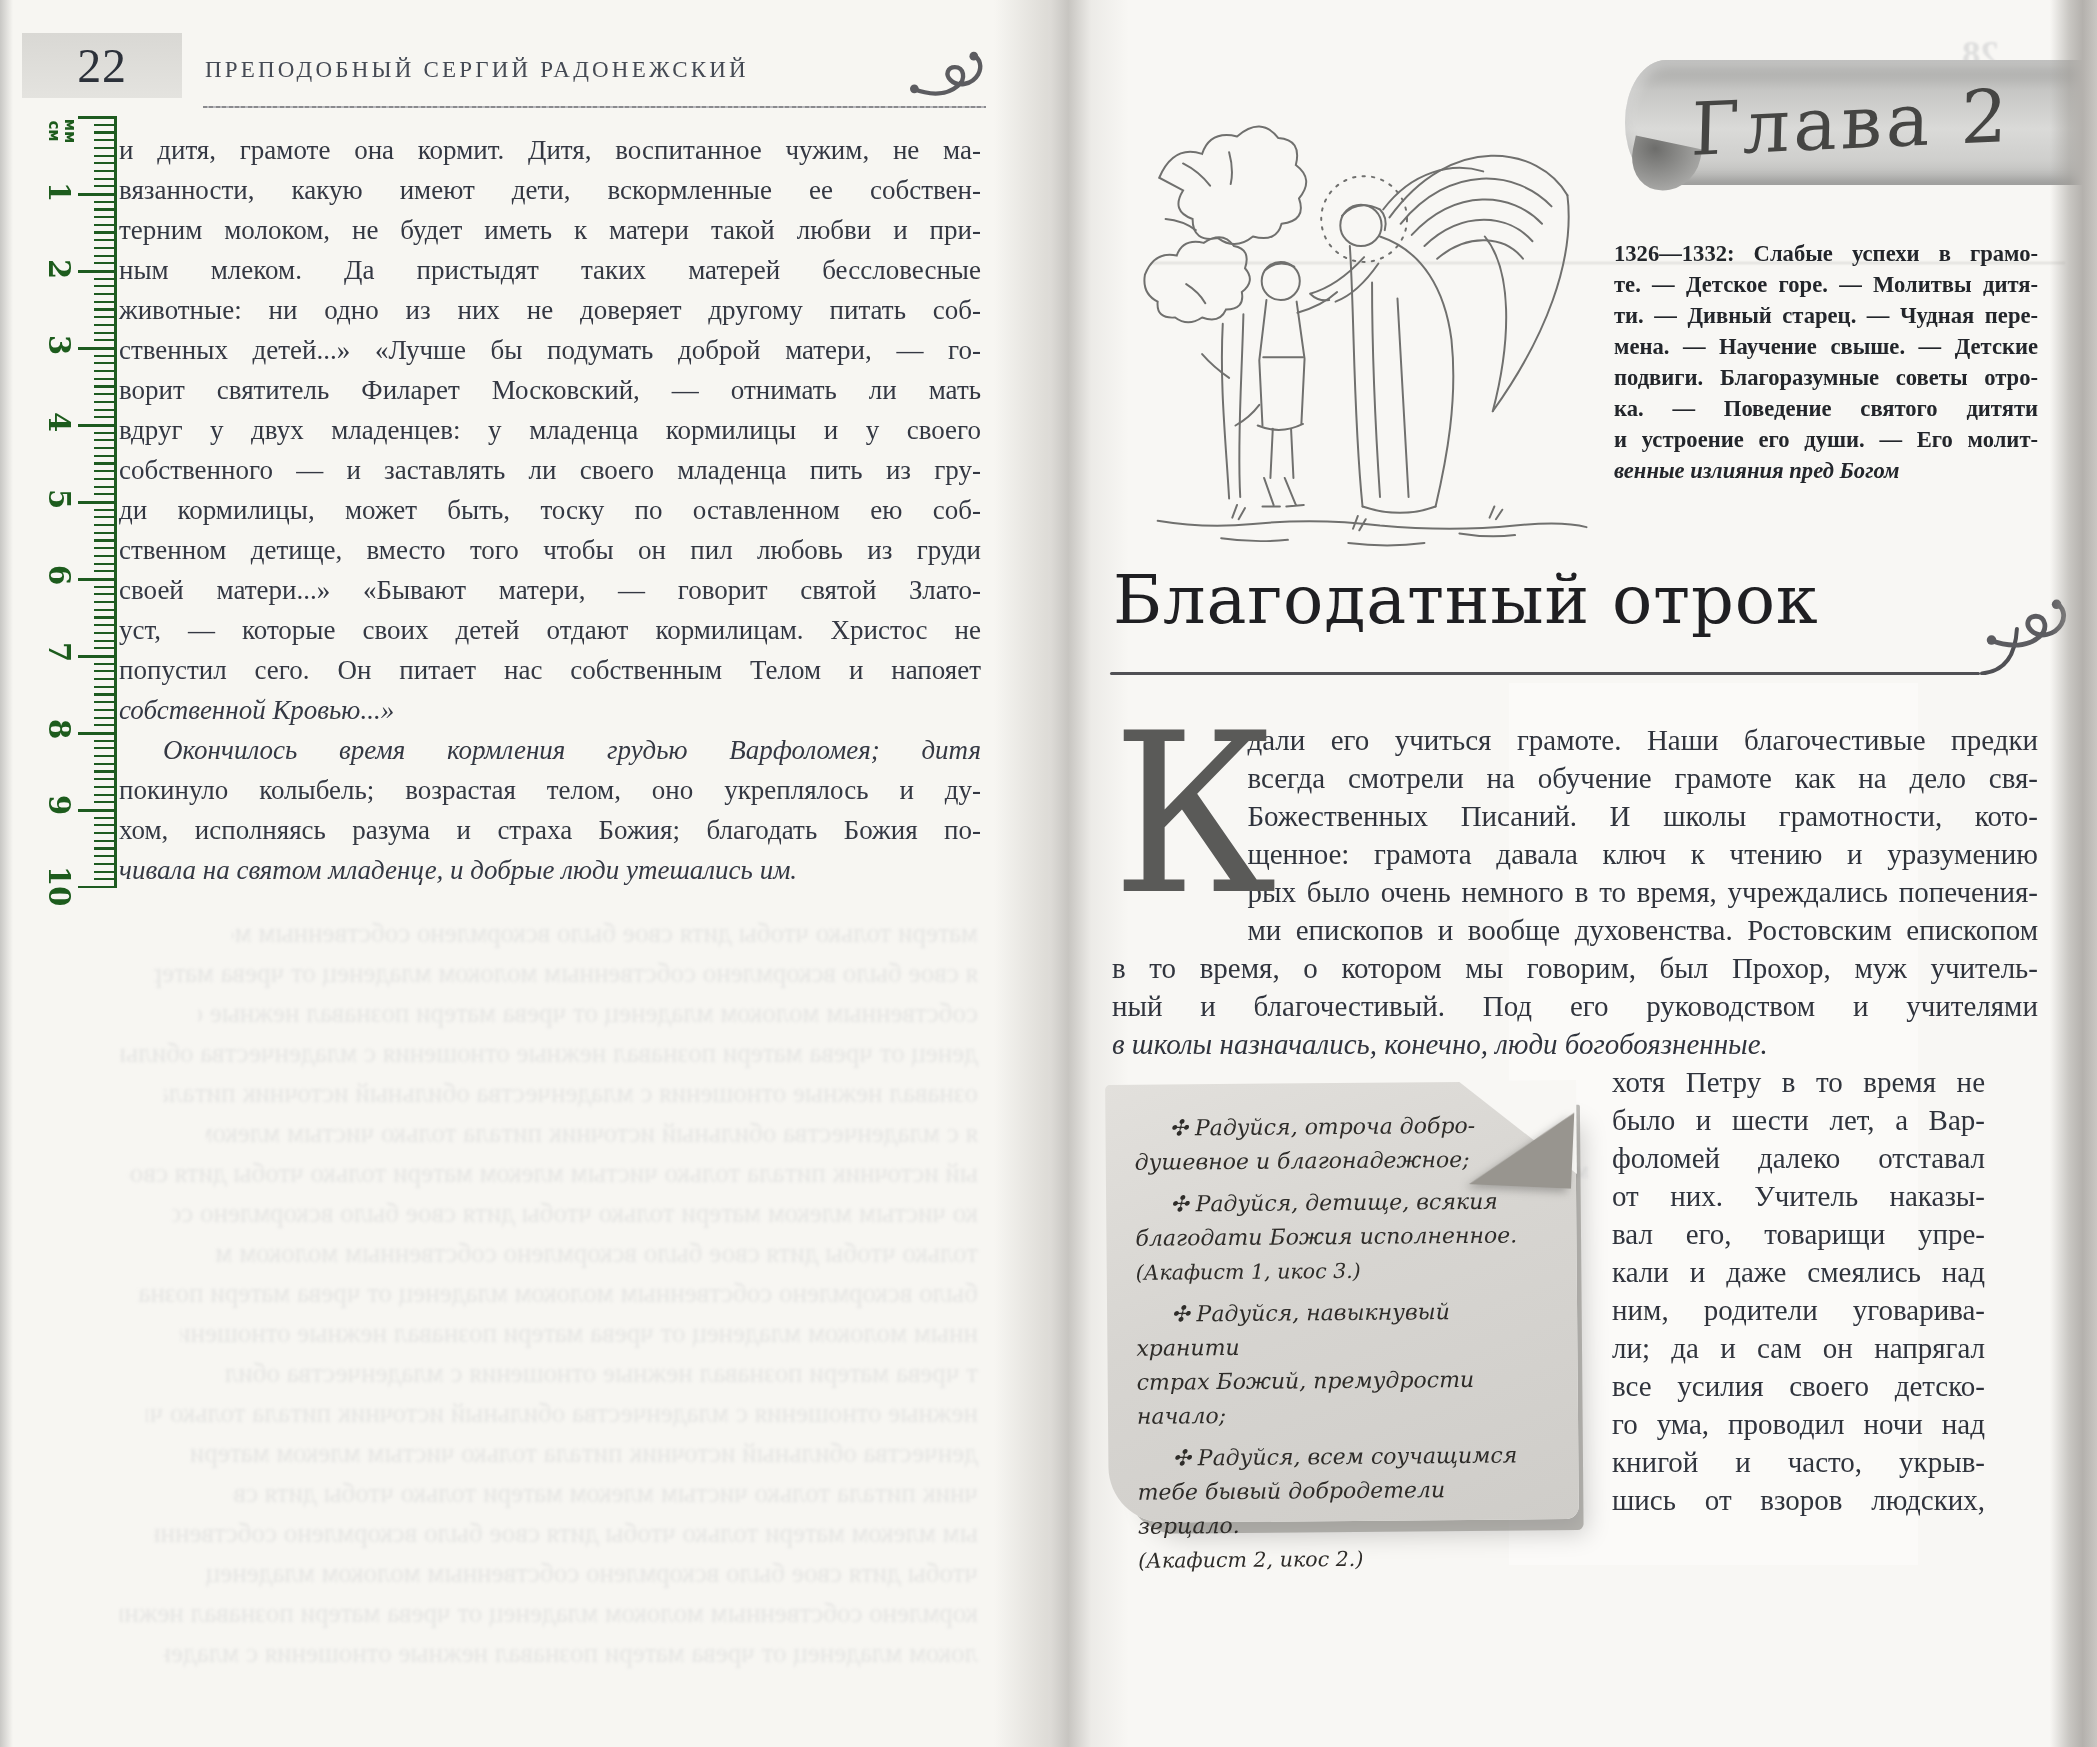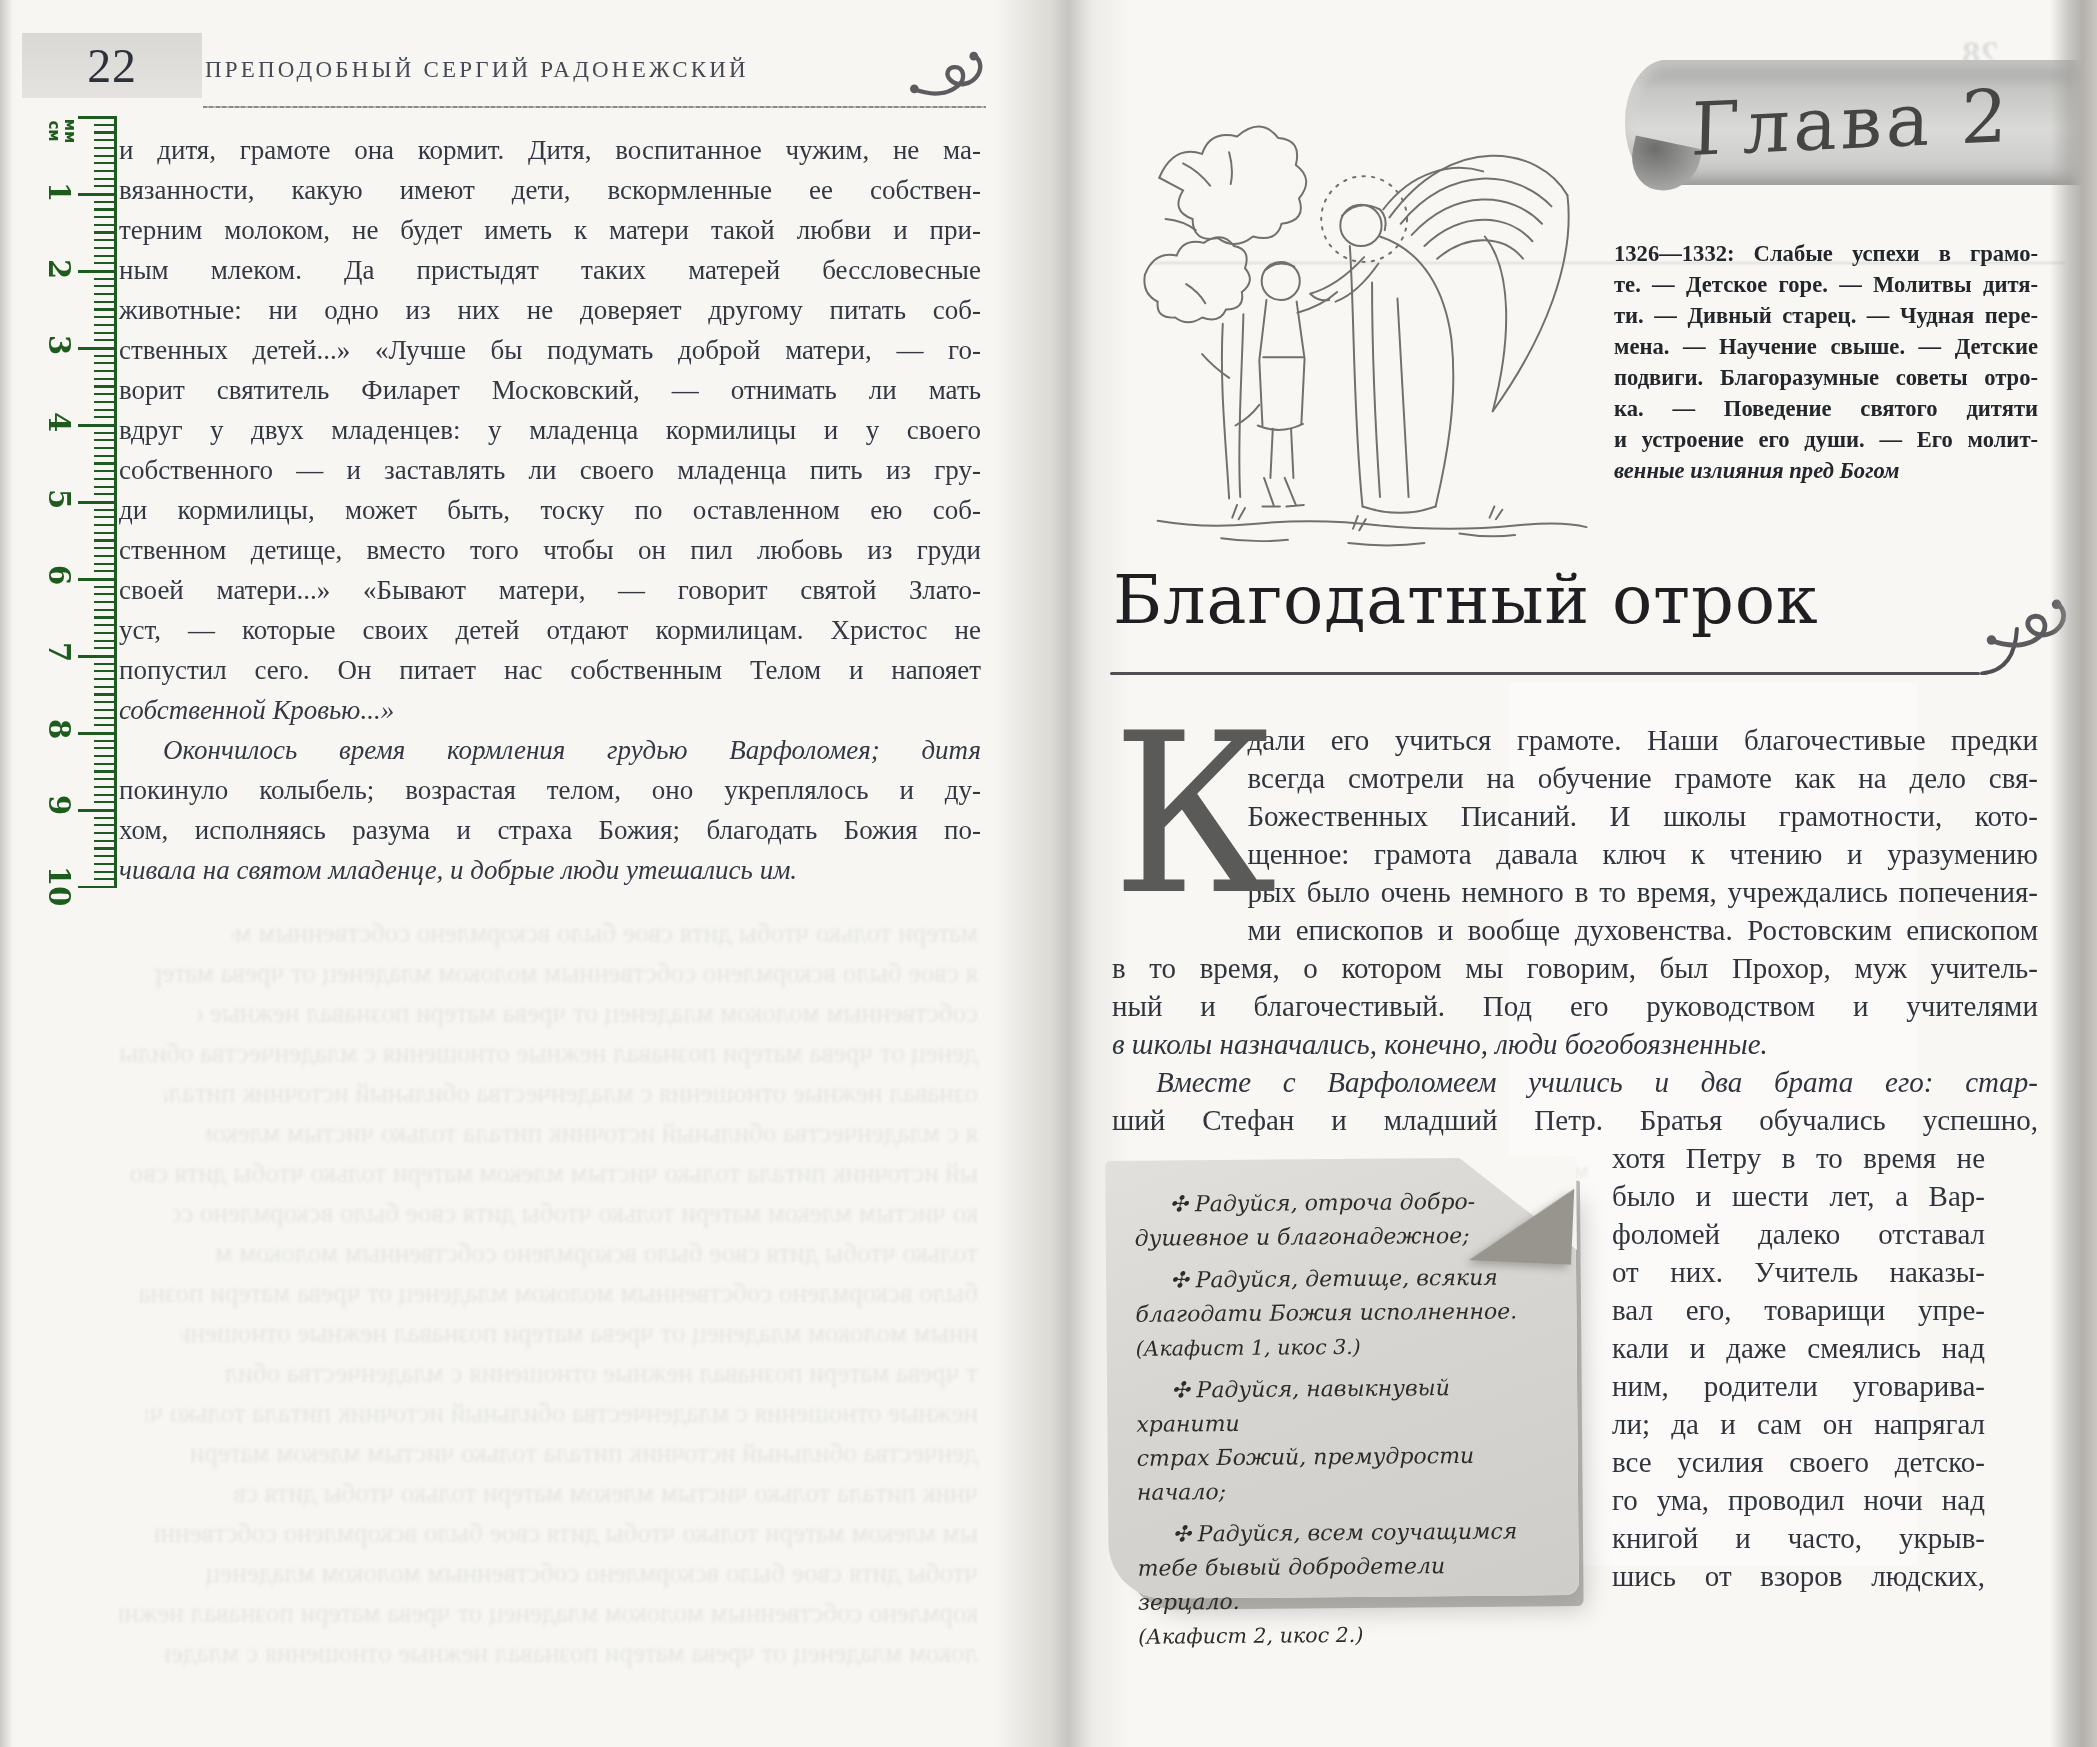--- a/index.html
+++ b/index.html
@@ -20,21 +20,21 @@
 
   
   .bleed{transform:scaleX(-1);filter:blur(1.6px);color:rgba(100,104,120,.12);
          font-size:27px;line-height:40px;overflow:hidden;}
   .bleed-line{white-space:nowrap;overflow:hidden;}
   .bleed-28{left:1962px;top:33px;font-size:37px;color:rgba(90,94,108,.16);
             transform:scaleX(-1);filter:blur(1.2px);font-weight:bold;}
   .bleed-rule{left:1152px;top:262px;width:913px;height:1.6px;background:rgba(140,140,136,.25);filter:blur(0.8px);}
 
   
-  .pagenum-box{left:22px;top:33px;width:180px;height:65px;
+  .pagenum-box{left:22px;top:33px;width:160px;height:65px;
     background:linear-gradient(180deg,#d9d8d4,#e4e3df);
     display:flex;align-items:center;justify-content:center;}
   .pagenum{font-size:48px;color:#2c313a;letter-spacing:0.8px;}
   .running-head{left:205px;top:57px;width:762px;font-size:23px;letter-spacing:3.2px;
     color:#454a54;white-space:nowrap;}
   .head-rule{left:203px;top:106px;width:783px;height:2.4px;
     background:repeating-linear-gradient(90deg,#8a8a8e 0 4px,#b8b8bc 4px 6.4px);}
   .flourish{color:#5c5c60;}
 
   
@@ -285,24 +285,20 @@
     <div class="jtext">
         <div class="jline">дали его учиться грамоте. Наши благочестивые предки</div>
         <div class="jline">всегда смотрели на обучение грамоте как на дело свя-</div>
         <div class="jline">Божественных Писаний. И школы грамотности, кото-</div>
         <div class="jline">щенное: грамота давала ключ к чтению и уразумению</div>
         <div class="jline">рых было очень немного в то время, учреждались попечения-</div>
         <div class="jline">ми епископов и вообще духовенства. Ростовским епископом</div>
         <div class="jline">в то время, о котором мы говорим, был Прохор, муж учитель-</div>
         <div class="jline">ный и благочестивый. Под его руководством и учителями</div>
         <div class="jline l-last">в школы назначались, конечно, люди богобоязненные.</div>
-      </div>
-    <div class="jtext indent-first keep-last para2">
-        <div class="jline l-first">Вместе с Варфоломеем учились и два брата его: стар-</div>
-        <div class="jline l-last">ший Стефан и младший Петр. Братья обучались успешно,</div>
       </div>
 
     <div class="wrap-row">
       <div class="wrap-left">
 
         <div class="qbox">
           <div class="qbox-cut"></div>
           <div class="qbox-flap"></div>
           <div class="q-item plain">
               <div class="jline l-first">✣ Радуйся, отроча добро-</div>

